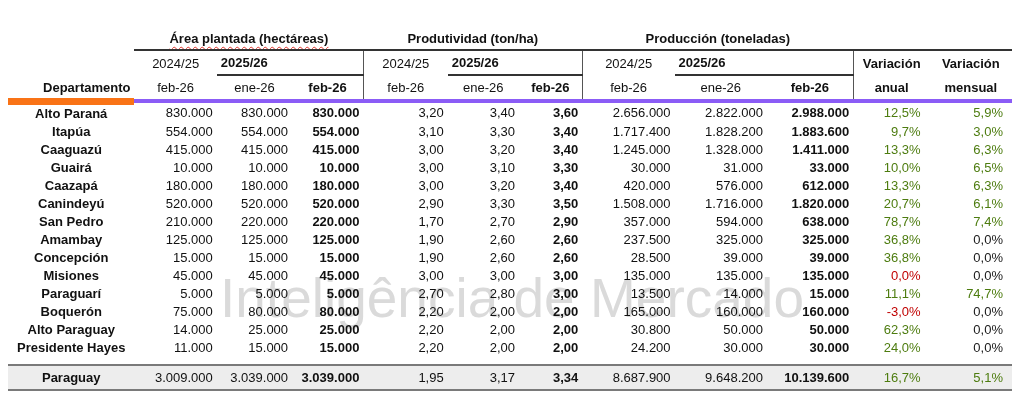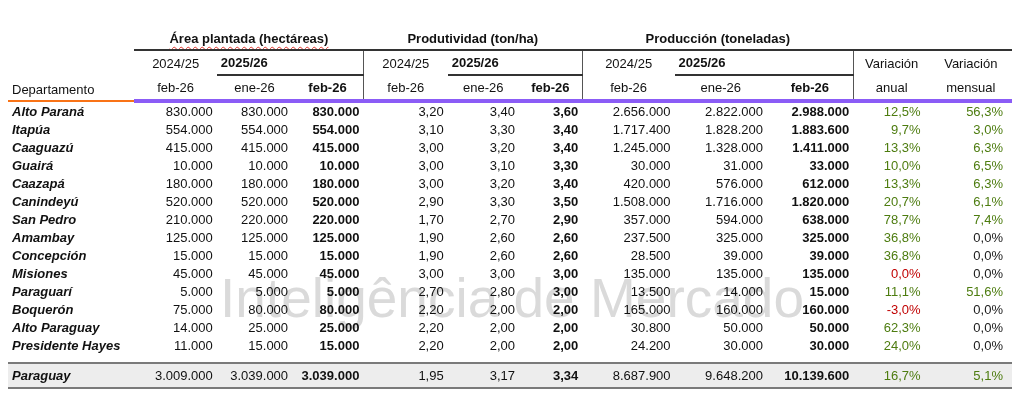--- a/index.html
+++ b/index.html
@@ -19,37 +19,37 @@
 
   
   table{position:absolute;left:8px;top:20px;z-index:1;width:1004px;
         border-collapse:collapse;table-layout:fixed;font-size:13px;}
   th,td{padding:0 4px;font-weight:normal;overflow:hidden;white-space:nowrap;}
 
   
   tr.r-a th{height:26px;vertical-align:bottom;padding-bottom:3px;}
   tr.r-b th{height:23px;}
   tr.r-c th{height:23px;border-bottom:4px solid #8b5cf6;}
-  th.dept-h{font-weight:normal;text-align:left;vertical-align:middle;
-            border-bottom:2px solid #f97316;}
+  th.dept-h{font-weight:bold;text-align:right;vertical-align:middle;
+            border-bottom:7px solid #f97316;}
   th.grp{font-weight:bold;text-align:center;border-bottom:2px solid #333;}
   th.var-top{border-bottom:2px solid #333;}
   .squiggle{text-decoration-line:underline;text-decoration-style:wavy;
             text-decoration-color:#e3342b;text-decoration-thickness:1px;
             text-underline-offset:3px;}
   th.season{text-align:center;font-weight:normal;}
   th.season-cur{text-align:left;font-weight:bold;border-bottom:2px solid #333;}
   th.mon{text-align:center;font-weight:normal;}
   th.mon-b{text-align:center;font-weight:bold;}
-  th.var-h{text-align:center;font-weight:normal;}
+  th.var-h{text-align:center;font-weight:bold;}
   .sep{border-left:1px solid #555;}
 
   
   tbody td{height:18px;line-height:18px;}
-  td.dept{font-weight:bold;text-align:left;font-style:italic;}
+  td.dept{font-weight:bold;text-align:center;}
   td.num{text-align:right;}
   td.cur{font-weight:bold;}
   td.pct{padding-right:9px;}
   .pos{color:#4d7c0f;}
   .neg{color:#c00000;}
   .zero{color:#1a1a1a;}
   tr.spacer td{height:7px;line-height:7px;border:none;}
   tr.total td{height:23px;line-height:23px;background:#ededed;
               border-top:2px solid #7a7a7a;border-bottom:2px solid #7a7a7a;}
 </style>
@@ -114,21 +114,21 @@
           <td class="num">830.000</td>
           <td class="num">830.000</td>
           <td class="num cur">830.000</td>
           <td class="num">3,20</td>
           <td class="num">3,40</td>
           <td class="num cur">3,60</td>
           <td class="num">2.656.000</td>
           <td class="num">2.822.000</td>
           <td class="num cur">2.988.000</td>
           <td class="num pct pos">12,5%</td>
-          <td class="num pct pos">56,3%</td>
+          <td class="num pct pos">5,9%</td>
         </tr>
         <tr>
           <td class="dept">Itapúa</td>
           <td class="num">554.000</td>
           <td class="num">554.000</td>
           <td class="num cur">554.000</td>
           <td class="num">3,10</td>
           <td class="num">3,30</td>
           <td class="num cur">3,40</td>
           <td class="num">1.717.400</td>
@@ -254,21 +254,21 @@
           <td class="num">5.000</td>
           <td class="num">5.000</td>
           <td class="num cur">5.000</td>
           <td class="num">2,70</td>
           <td class="num">2,80</td>
           <td class="num cur">3,00</td>
           <td class="num">13.500</td>
           <td class="num">14.000</td>
           <td class="num cur">15.000</td>
           <td class="num pct pos">11,1%</td>
-          <td class="num pct pos">51,6%</td>
+          <td class="num pct pos">74,7%</td>
         </tr>
         <tr>
           <td class="dept">Boquerón</td>
           <td class="num">75.000</td>
           <td class="num">80.000</td>
           <td class="num cur">80.000</td>
           <td class="num">2,20</td>
           <td class="num">2,00</td>
           <td class="num cur">2,00</td>
           <td class="num">165.000</td>

